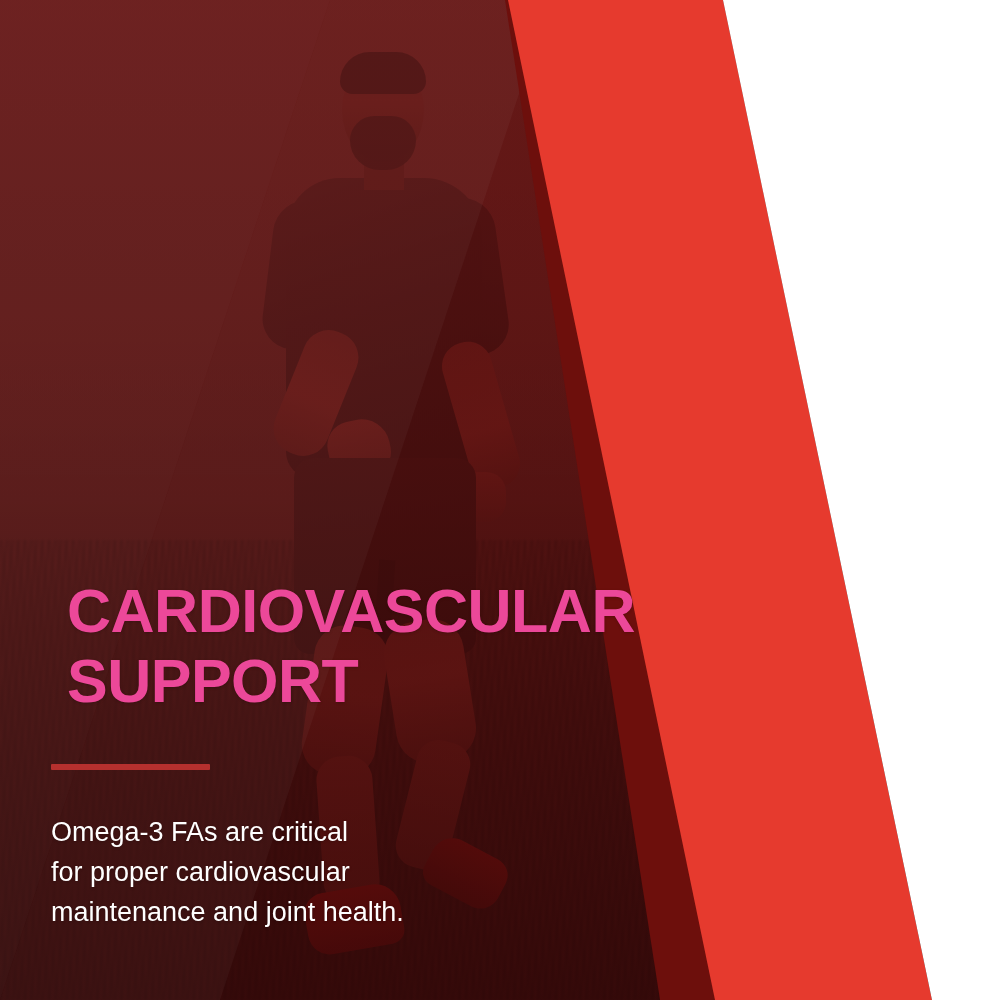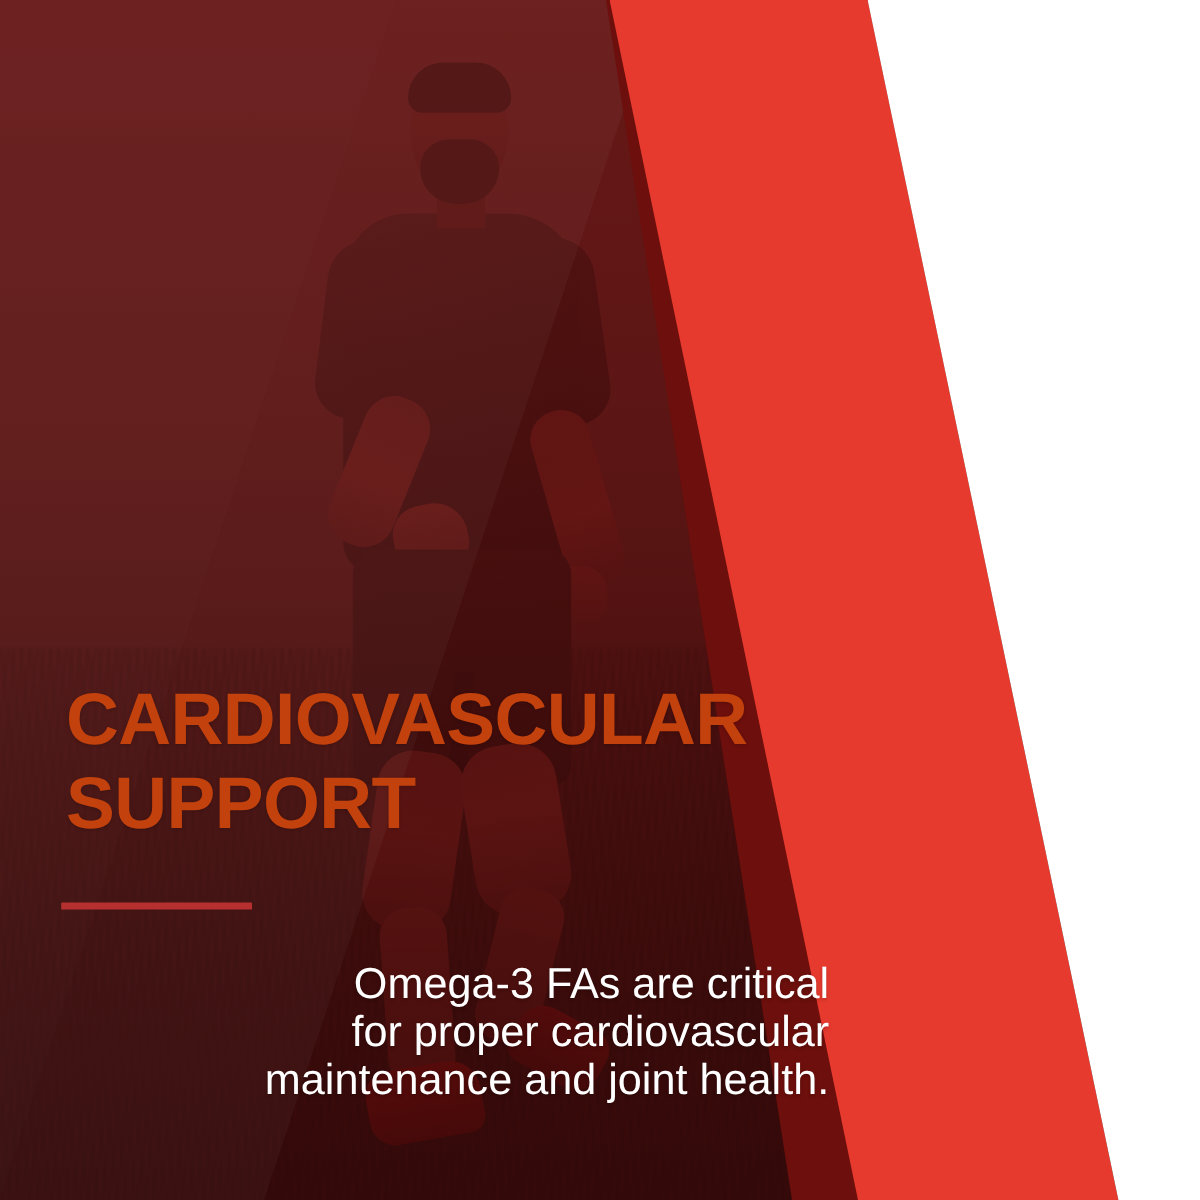--- a/index.html
+++ b/index.html
@@ -235,45 +235,44 @@
 
   
   .content {
     position: absolute;
     left: 51px;
     top: 560px;
     width: 640px;
     z-index: 10;
   }
   .headline {
-    color: #c2410c;
+    color: #ec4899;
     font-size: 61px;
     line-height: 70px;
     font-weight: bold;
     letter-spacing: -0.5px;
-    margin: 4px;
+    margin: 16px;
     white-space: pre-line;
     text-shadow: 0 1px 3px rgba(0,0,0,0.18);
   }
   .divider {
     width: 159px;
     height: 6px;
     background: #b5302e;
     margin: 48px 0 0 0;
     border-radius: 1px;
   }
   .body-copy {
     color: #ffffff;
-    font-size: 36px;
+    font-size: 27px;
     line-height: 40px;
     font-weight: normal;
     margin: 42px 0 12px 0;
     white-space: pre-line;
     text-shadow: 0 1px 3px rgba(0,0,0,0.22);
-    text-align: right;
   }
 </style>
 </head>
 <body>
 
 <div id="banner">
 
   <div class="photo-layer">
     <div class="photo-base"></div>
     <div class="photo-ground"></div>

